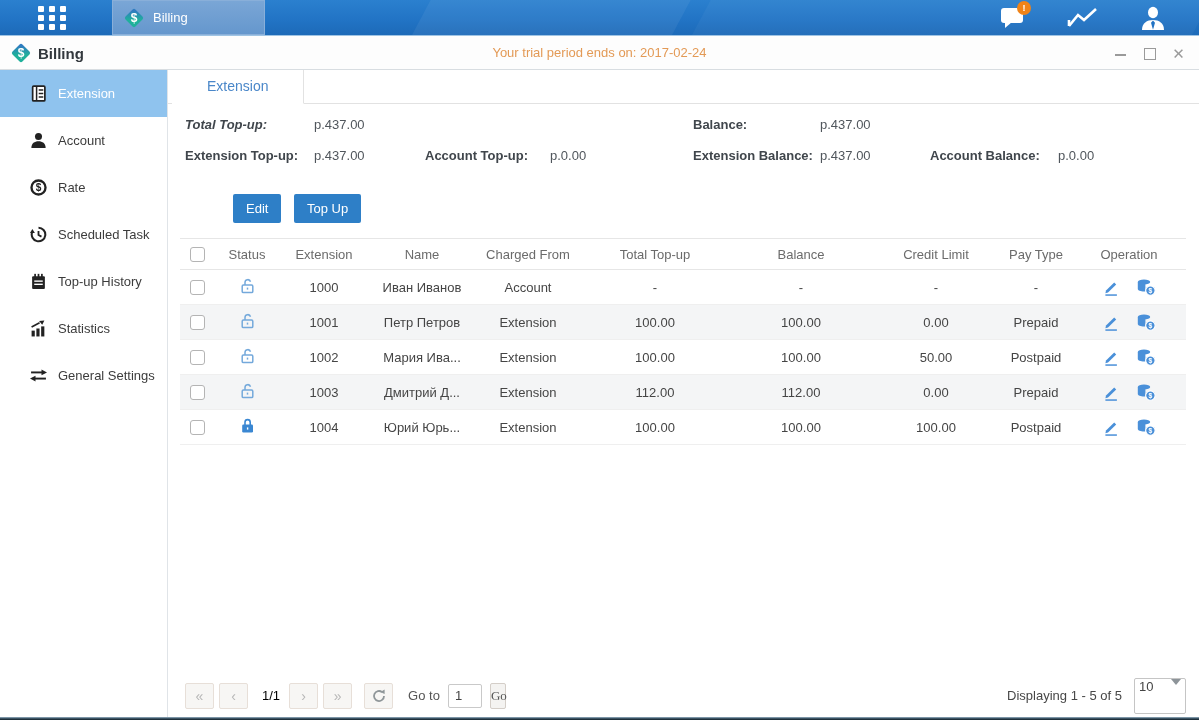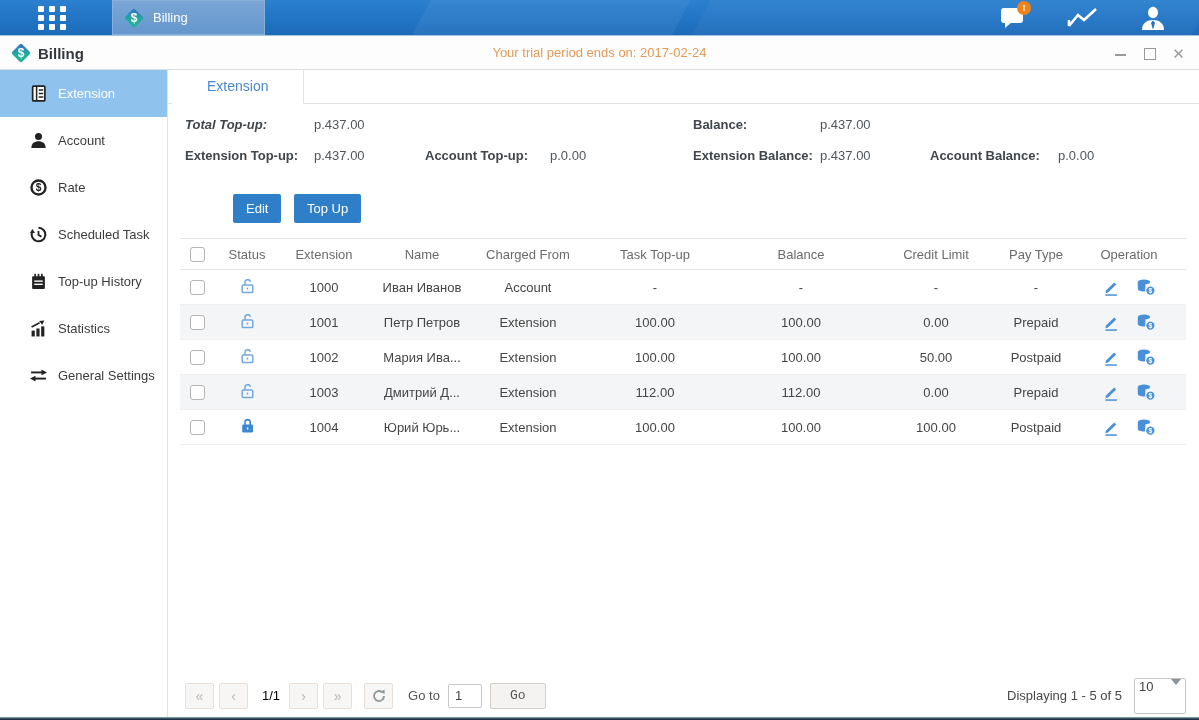--- a/index.html
+++ b/index.html
@@ -85,22 +85,22 @@
   .pagination { position:absolute; left:17px; right:13px; bottom:8px; height:27px;
     display:flex; align-items:center; }
   .pg-btn { width:29px; height:26px; background:#f7f6f4; border:1px solid #e7dfd8; border-radius:2px;
     color:#b7b7b7; font-size:14px; text-align:center; line-height:24px; cursor:pointer; margin-right:5px;
     display:flex; align-items:center; justify-content:center; }
   .pg-indicator { padding:0 9px; color:#000000; }
   .pg-sep { margin-right:5px; }
   .goto-label { margin:0 8px 0 10px; color:#555; }
   .goto-input { width:34px; height:24px; border:1px solid #c9c9c9; border-radius:2px; padding:0 6px;
     font-size:13px; color:#444; font-family:"Liberation Sans",sans-serif; }
-  .go-btn { width:56px; height:26px; background:#f4f3f1; border:1px solid #d4cec8; border-radius:2px;
-    color:#555; font-size:13px; margin-left:8px; cursor:pointer; font-family:Liberation Mono, monospace; }
+  .go-btn { width:16px; height:26px; background:#f4f3f1; border:1px solid #d4cec8; border-radius:2px;
+    color:#555; font-size:13px; margin-left:8px; cursor:pointer; font-family:Liberation Serif, serif; }
   .pg-right { margin-left:auto; display:flex; align-items:center; }
   .displaying { color:#474747; margin-right:12px;text-align:right; }
   .page-size { width:52px; height:36px; border:1px solid #c5c5c5; border-radius:2px; background:#fff;
     display:flex; align-items:flex-start; padding:0 4px; cursor:pointer; color:#444; }
   .page-size .tri { margin-left:auto; width:0; height:0; border-left:5px solid transparent;
     border-right:5px solid transparent; border-top:6px solid #8d9499; }
 
   .bottom-edge { position:absolute; left:0; bottom:0; width:100%; height:3px;
     background:linear-gradient(180deg,#9cb6c8 0%,#28404f 60%,#16232c 100%); }
 </style>
@@ -291,21 +291,21 @@
           <col style="width:72px">
             <col>
         </colgroup>
         <thead>
           <tr>
             <th><span class="checkbox"></span></th>
             <th>Status</th>
             <th>Extension</th>
             <th>Name</th>
             <th>Charged From</th>
-            <th>Task Top-up</th>
+            <th>Total Top-up</th>
             <th>Balance</th>
             <th>Credit Limit</th>
             <th>Pay Type</th>
             <th>Operation</th>
           </tr>
         </thead>
         <tbody>
 
           <tr>
             <td><span class="checkbox"></span></td>

